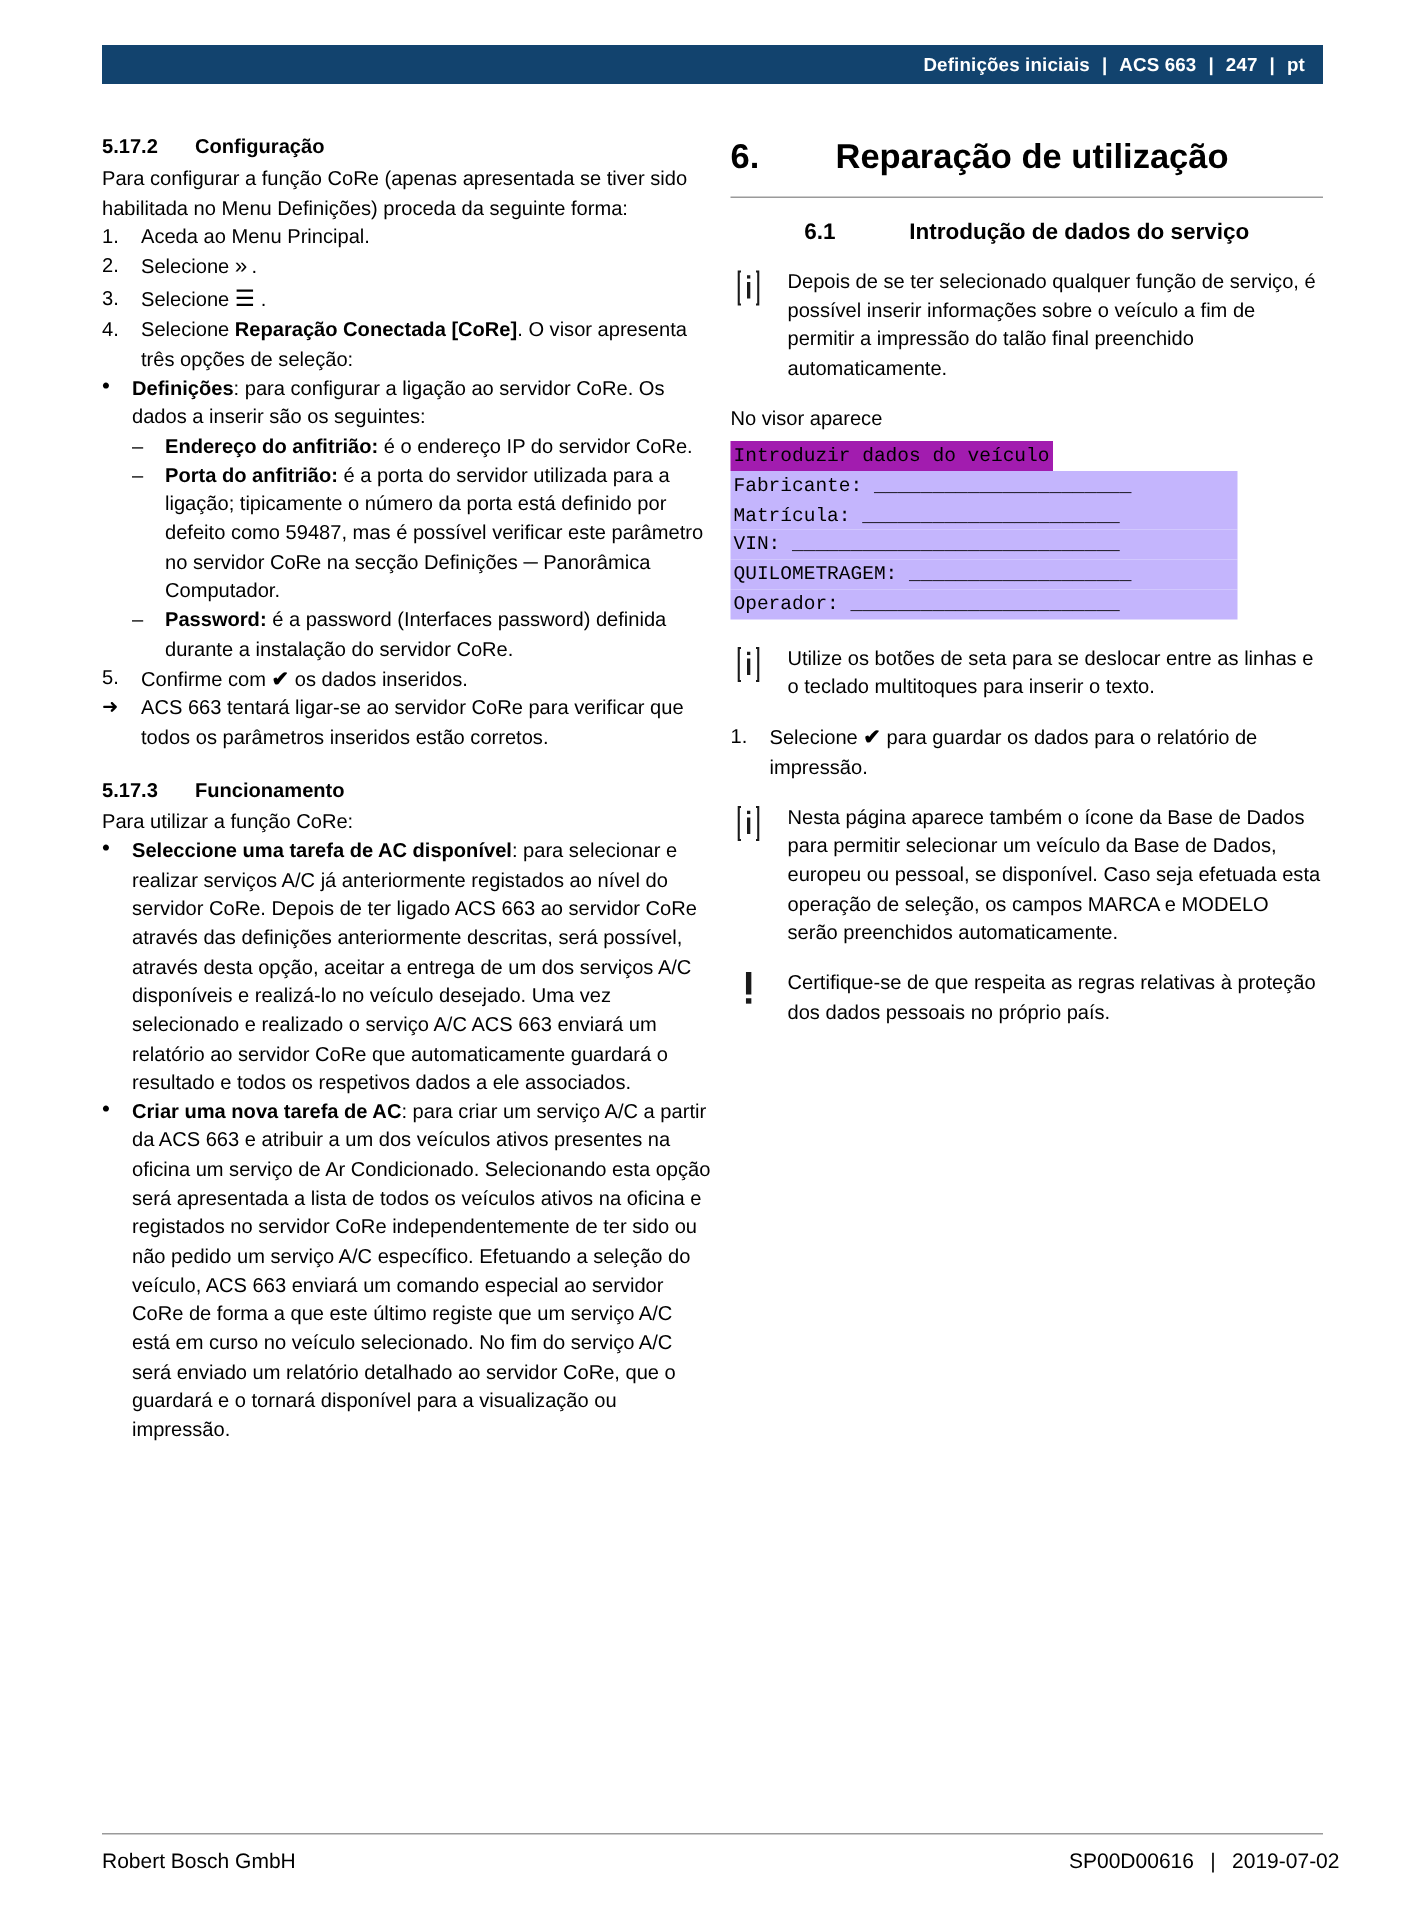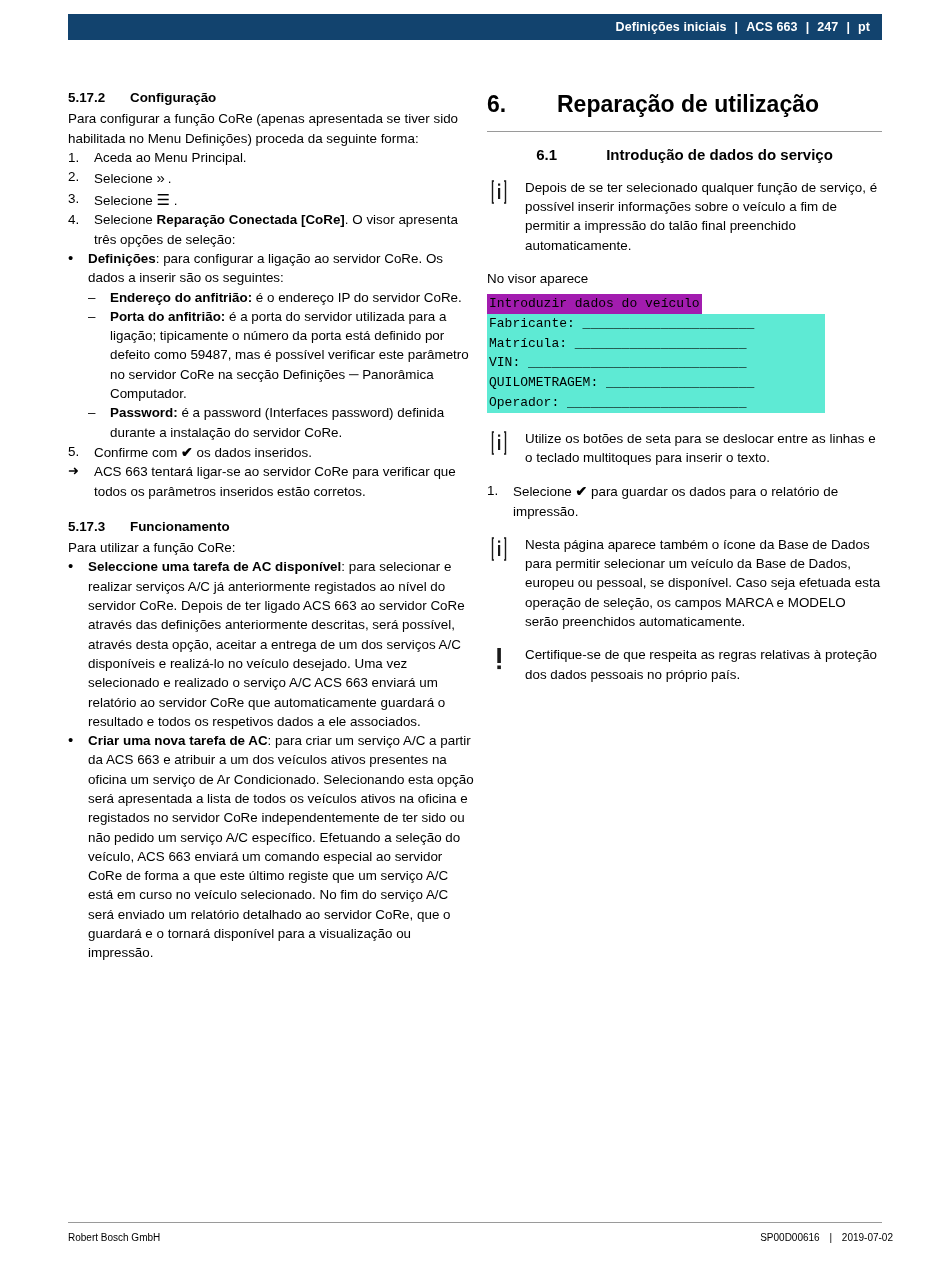--- a/index.html
+++ b/index.html
@@ -11,21 +11,21 @@
     font-family: "Liberation Sans", sans-serif;
     color: #000000;
     position: relative;
     overflow: hidden;
   }
 
   
   .header-bar {
     position: absolute;
     left: 68px;
-    top: 14px;
+    top: 30px;
     width: 814px;
     height: 26px;
     background: #12436e;
     color: #ffffff;
     display: flex;
     align-items: center;
     justify-content: flex-end;
     padding-right: 12px;
     font-size: 12.5px;
     font-weight: bold;
@@ -128,34 +128,34 @@
   
   .display-intro { margin: 14px 0 6px 0; }
   .display {
     font-family: "Liberation Mono", monospace;
     font-size: 13px;
     line-height: 1.52;
     width: 338px;
   }
   .display .row { white-space: pre; }
   .display .row.title { background: #a21caf; display: inline-block; padding: 0 2px; }
-  .display .row.field { background: #5eead4; display: block; padding: 0 2px; }
+  .display .row.field { background: #c4b5fd; display: block; padding: 0 2px; }
 
   
   .footer-rule {
     position: absolute;
     left: 68px;
     top: 1222px;
     width: 814px;
     border-top: 1px solid #9a9a9a;
   }
   .footer {
     position: absolute;
     top: 1232px;
-    font-size: 10px;
+    font-size: 14px;
   }
   .footer-left { left: 68px; }
   .footer-right { right: 57px; text-align: left; }
   .footer-right .sep { padding: 0 7px; }
 </style>
 </head>
 <body>
 
 <div class="header-bar">
   <span>Definições iniciais</span>

